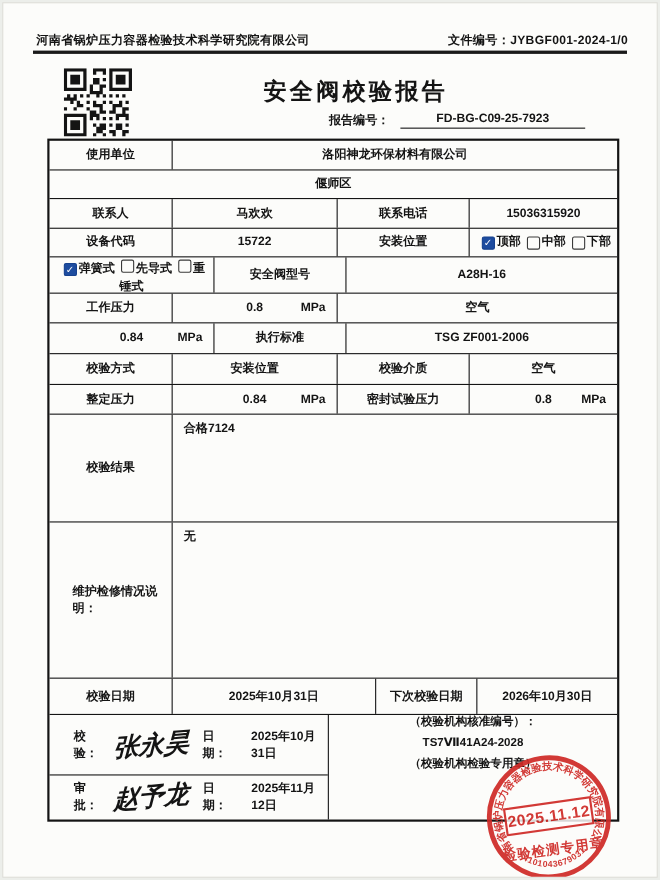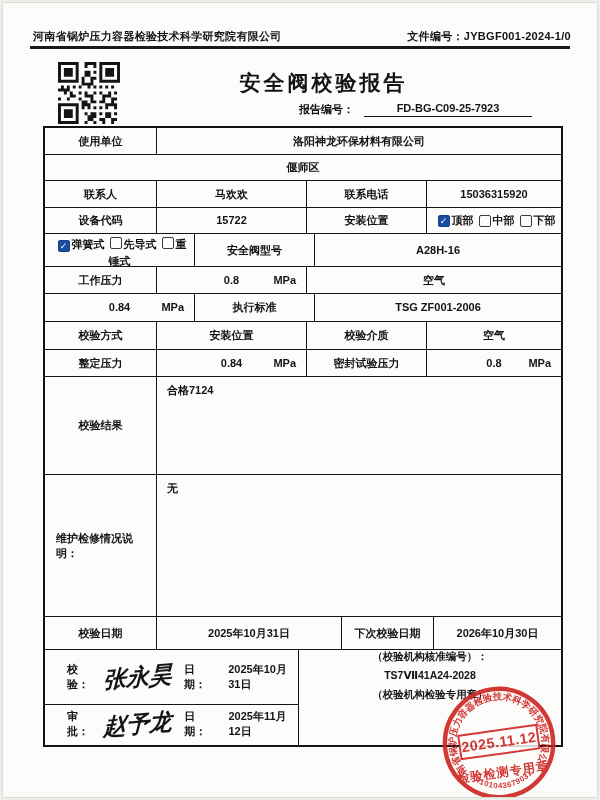--- a/index.html
+++ b/index.html
@@ -36,21 +36,21 @@
   .cell:last-child{border-right:none;}
   .w1{width:112px;flex:none;}
   .w2{width:150px;flex:none;}
   .w3{width:120px;flex:none;}
   .wd2{width:185px;flex:none;}
   .wd3{width:92px;flex:none;}
   .fill{flex:1;}
   .h27{height:27px;} .h26{height:26px;} .h33{height:33px;} .h28{height:28px;}
   .h98{height:98px;} .h142{height:142px;} .h95{height:95px;}
   .topleft{align-items:flex-start;justify-content:flex-start;text-align:right;padding:6px 10px;}
-  .lableft{justify-content:flex-start;text-align:left;padding-left:11px;}
+  .lableft{justify-content:flex-start;text-align:left;padding-left:21px;}
   .prcell{position:relative;}
   .prcell .unit{position:absolute;right:10px;}
   .cbwrap{display:block;text-align:center;padding:2px 6px;line-height:1.5;}
   .cb{display:inline-block;width:10px;height:10px;border:1.5px solid #3a3a3a;border-radius:2px;
     vertical-align:-1px;margin:0 2px 0 5px;font-size:9px;line-height:10px;text-align:center;
     box-sizing:content-box;}
   .cb.checked{background:#1d4c9f;border-color:#16418e;color:#fff;}
   
   .sigblock{display:flex;}
   .sig-left{width:254px;flex:none;border-right:1.5px solid #141414;display:flex;

